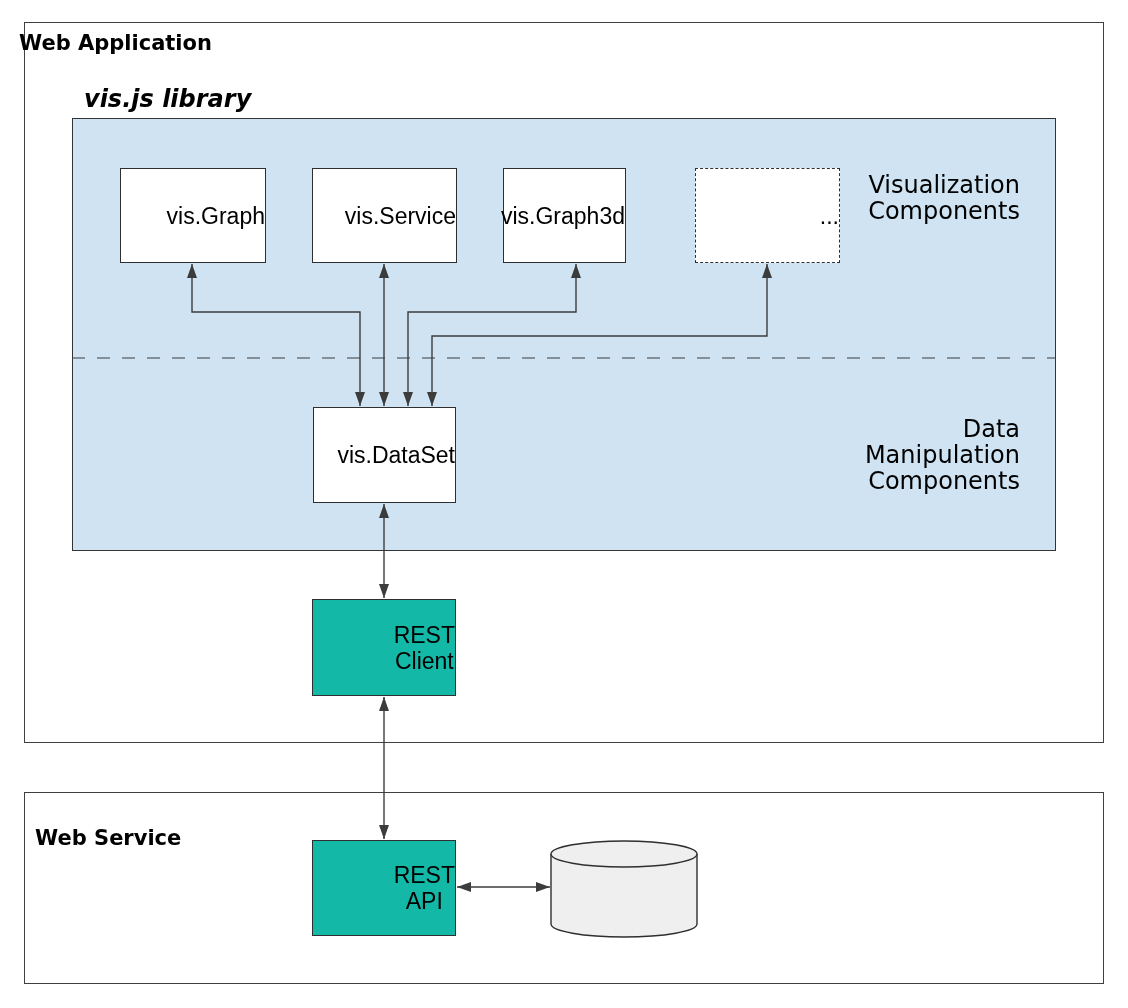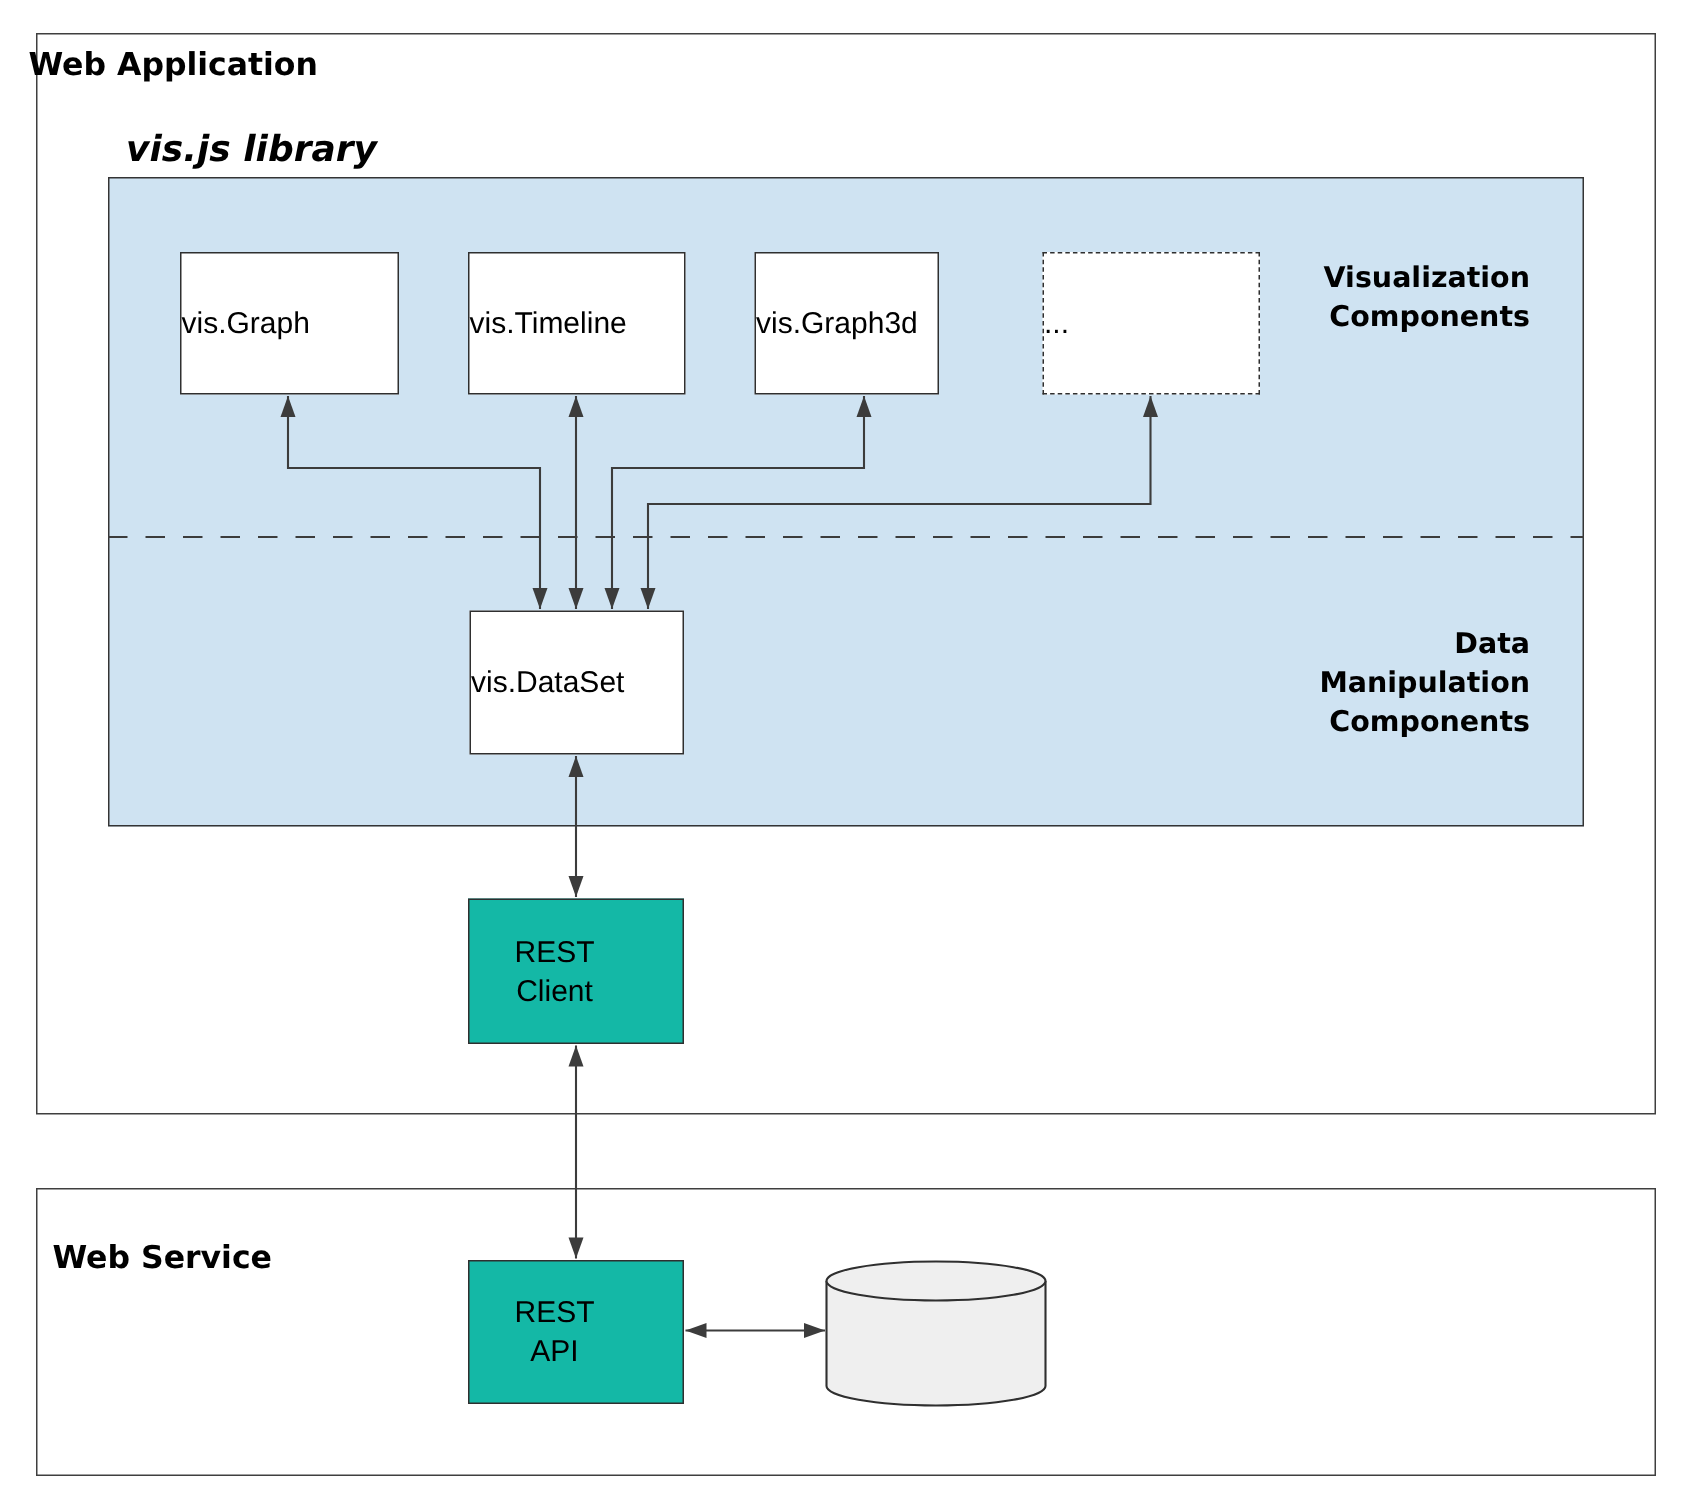--- a/index.html
+++ b/index.html
@@ -21,40 +21,40 @@
     position:absolute;
     font-family:"DejaVu Sans",sans-serif;
     font-weight:bold;
     white-space:nowrap;
   }
   .title.lg{font-size:21px;line-height:25px;}
   .title.md{font-size:24px;line-height:23px;font-style:italic;}
   .sidelabel{
     position:absolute;
     font-family:"DejaVu Sans",sans-serif;
-    font-weight:bold;
-    font-size:19px;
+    font-weight:normal;
+    font-size:24px;
     line-height:26px;
     text-align:right;
     white-space:pre-line;
     margin-left:27px;
   }
   .library-bg{
     position:absolute;
     background:#cfe3f2;
     border:1px solid #343434;
     box-sizing:border-box;
   }
   .node{
     position:absolute;
     background:#ffffff;
     border:1.4px solid #2f2f2f;
     box-sizing:border-box;
-    display:flex;align-items:center;justify-content:flex-start;
-    font-size:20px;line-height:26px;
+    display:flex;align-items:center;justify-content:flex-end;
+    font-size:23px;line-height:26px;
     text-align:center;
     white-space:pre-line;
   }
   .node.gray{background:#14b8a6;padding-left:30px;}
   .node.dashed{border:1.6px dashed #2f2f2f;}
   .cyl-label{
     position:absolute;
     display:flex;align-items:center;justify-content:center;
     font-size:19px;
   }
@@ -71,21 +71,21 @@
   <div class="frame" style="left:24px;top:22px;width:1080px;height:721px;"></div>
   <div class="title lg" style="left:19px;top:31px;">Web Application</div>
 
   <div class="title md" style="left:84px;top:88px;">vis.js library</div>
   <div class="library-bg" style="left:72px;top:118px;width:984px;height:433px;"></div>
 
   <div class="node" style="left:120px;top:168px;width:146px;height:95px;">
     <span>vis.Graph</span>
   </div>
   <div class="node" style="left:312px;top:168px;width:145px;height:95px;">
-    <span>vis.Timeline</span>
+    <span>vis.Service</span>
   </div>
   <div class="node" style="left:503px;top:168px;width:123px;height:95px;">
     <span>vis.Graph3d</span>
   </div>
   <div class="node dashed" style="left:695px;top:168px;width:145px;height:95px;">
     <span>...</span>
   </div>
 
   <div class="sidelabel" style="right:108px;top:172px;">Visualization
 Components</div>

